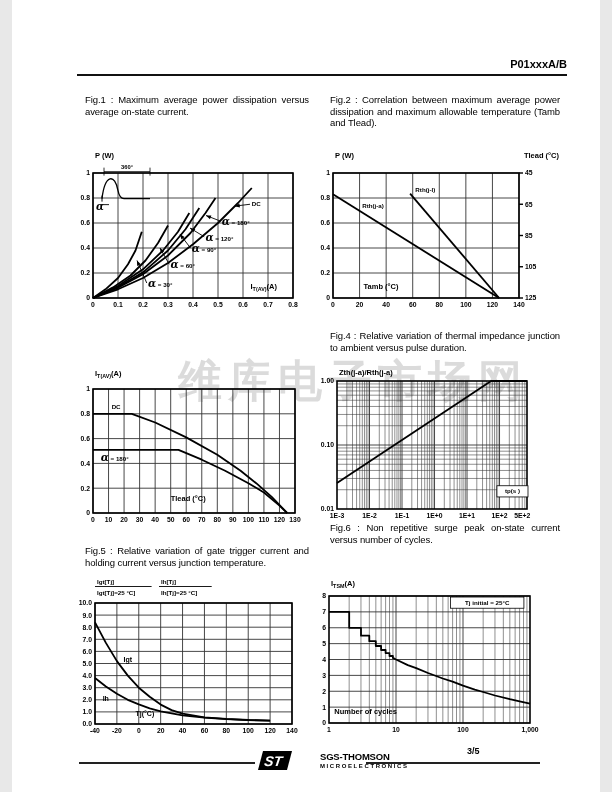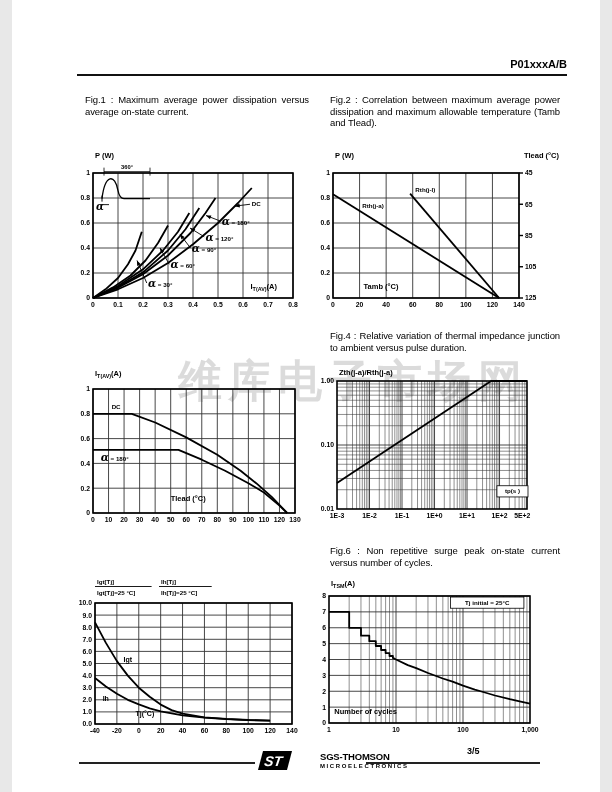--- a/index.html
+++ b/index.html
@@ -279,21 +279,22 @@
         <text x="204.2499809945365" y="152" font-size="6.8" text-anchor="middle" font-weight="bold" fill="#000"><tspan font-size="6.8">5E+2</tspan></text>
         <text x="16" y="145.4" font-size="6.8" text-anchor="end" font-weight="bold" fill="#000"><tspan font-size="6.8">0.01</tspan></text>
         <text x="16" y="81.4" font-size="6.8" text-anchor="end" font-weight="bold" fill="#000"><tspan font-size="6.8">0.10</tspan></text>
         <text x="16" y="17.4" font-size="6.8" text-anchor="end" font-weight="bold" fill="#000"><tspan font-size="6.8">1.00</tspan></text>
         <path d="M19.0,117.0 L51.5,95.6 L84.0,73.9 L116.5,52.4 L149.0,31.1 L173.1,15.0 L209.0,15.0" fill="none" stroke="#000" stroke-width="1.8" stroke-linejoin="round"></path>
         <rect x="178.9327389362156" y="119.74556488407715" width="31.064" height="11.2" fill="#fff" stroke="#000" stroke-width="0.8"></rect>
         <text x="194.4647389362156" y="127.44556488407716" font-size="6.2" text-anchor="middle" font-weight="bold" fill="#000"><tspan font-size="6.2">tp(s )</tspan></text>
         <text x="21" y="9" font-size="7.5" text-anchor="start" font-weight="bold" fill="#000"><tspan font-size="7.5">Zth(j-a)/Rth(j-a)</tspan></text>
       </svg></div>
 
-  <div class="abs caption" style="left:318px;top:545px;width:230px"><b>Fig.6 :</b> <span>Non repetitive surge peak on-state current versus number of cycles.</span></div>
+  <div class="abs caption" style="left:73px;top:545px;width:224px"><b>Fig.5 :</b> <span>Relative variation of gate trigger current and holding current versus junction temperature.</span></div>
+  <div class="abs caption" style="left:318px;top:522px;width:230px"><b>Fig.6 :</b> <span>Non repetitive surge peak on-state current versus number of cycles.</span></div>
 
   <div class="abs chart" style="left:60px;top:574px"><svg width="245" height="172" viewBox="0 0 245 172">
         <line x1="23" y1="29" x2="23" y2="150" stroke="#333" stroke-width="0.9"></line>
         <line x1="44.888888888888886" y1="29" x2="44.888888888888886" y2="150" stroke="#333" stroke-width="0.9"></line>
         <line x1="66.77777777777777" y1="29" x2="66.77777777777777" y2="150" stroke="#333" stroke-width="0.9"></line>
         <line x1="88.66666666666666" y1="29" x2="88.66666666666666" y2="150" stroke="#333" stroke-width="0.9"></line>
         <line x1="110.55555555555556" y1="29" x2="110.55555555555556" y2="150" stroke="#333" stroke-width="0.9"></line>
         <line x1="132.44444444444446" y1="29" x2="132.44444444444446" y2="150" stroke="#333" stroke-width="0.9"></line>
         <line x1="154.33333333333331" y1="29" x2="154.33333333333331" y2="150" stroke="#333" stroke-width="0.9"></line>
         <line x1="176.22222222222223" y1="29" x2="176.22222222222223" y2="150" stroke="#333" stroke-width="0.9"></line>

